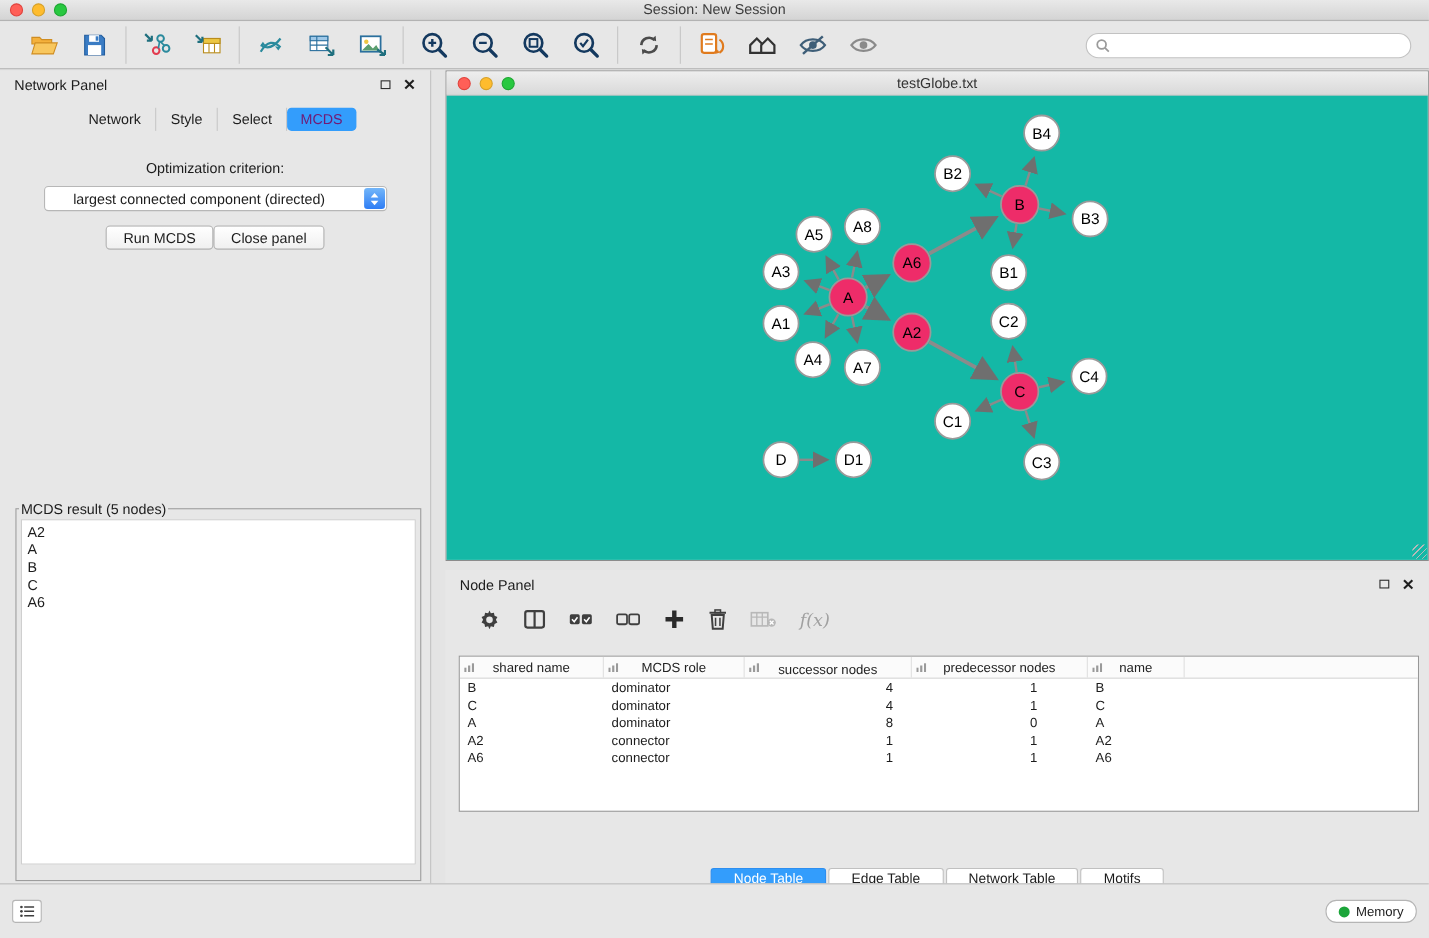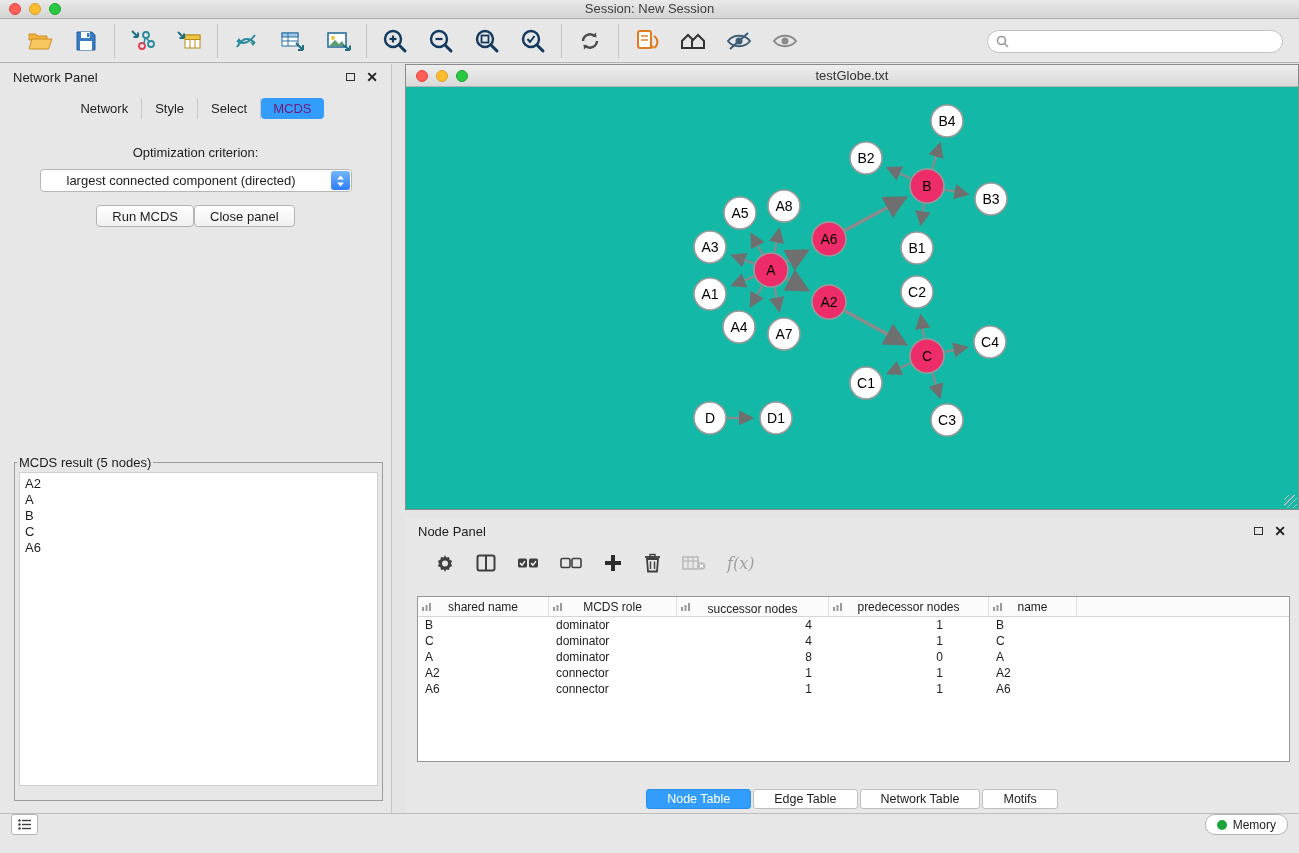--- a/index.html
+++ b/index.html
@@ -68,40 +68,40 @@
   .net-canvas svg { display:block; }
   .resize-handle { position:absolute; right:1px; bottom:1px; width:13px; height:13px;
     background:repeating-linear-gradient(135deg, transparent 0 3px, #b9b9b9 3px 4px); cursor:nwse-resize; }
 
   
   .table-panel { position:absolute; left:405px; top:518px; width:894px; height:300px; background:#e7e7e7; }
   .tp-header { height:26px; display:flex; align-items:center; padding:0 13px; }
   .tp-toolbar { display:flex; align-items:center; gap:21px; padding:6px 0 4px 30px; height:36px; }
   .tp-tool { display:flex; align-items:center; justify-content:center; cursor:pointer; }
   .fx-label { font-family:"DejaVu Serif", serif; font-style:italic; font-size:16px; color:#a0a0a0; }
-  .tp-table { position:absolute; left:12px; right:9px; top:78px; height:166px; background:#fff;
+  .tp-table { position:absolute; left:12px; right:9px; top:78px; height:142px; background:#fff;
     border:1px solid #979797; overflow:hidden; }
   .tp-thead { display:flex; height:20px; border-bottom:1px solid #d6d6d6; background:#fbfbfb; }
   .th { display:flex; align-items:center; justify-content:center; gap:4px; font-size:12px; color:#222;
     border-right:1px solid #e0e0e0; position:relative; cursor:pointer; }
   .th .sort-icon { position:absolute; left:4px; top:5px; }
   .tp-tbody { font-size:12px; }
   .tr { display:flex; height:16px; line-height:16px; cursor:default; }
   .td { overflow:hidden; white-space:nowrap; }
   .td.al { padding-left:7px; text-align:left; }
   .td.ar1 { padding-right:17px; text-align:right; }
   .td.ar2 { padding-right:46px; text-align:right; }
   .tp-tabs { position:absolute; bottom:9px; left:0; right:0; display:flex; justify-content:center; gap:2px; }
   .tp-tab { height:20px; padding:0 20px; display:flex; align-items:center; font-size:12.5px; background:#fff;
     border:1px solid #c0c0c0; border-radius:3px; cursor:pointer; color:#1c1c1c; }
   .tp-tab.selected { background:#339dfc; border-color:#2d8ef0; color:#fff; }
 
   
-  .statusbar { position:absolute; left:0; right:0; bottom:0; height:40px; background:#e7e7e7;
-    border-top:1px solid #bdbdbd; display:flex; align-items:flex-start; padding:0 11px;gap:20px; }
+  .statusbar { position:absolute; left:0; right:0; bottom:0; height:50px; background:#e7e7e7;
+    border-top:1px solid #bdbdbd; display:flex; align-items:center; padding:0 11px;gap:20px; }
   .list-btn { width:27px; height:21px; background:#fff; border:1px solid #b5b5b5; border-radius:3px;
     display:flex; align-items:center; justify-content:center; cursor:pointer; }
   .memory-btn { margin-left:auto; height:21px; background:#fff; border:1px solid #b5b5b5; border-radius:10px;
     display:flex; align-items:center; gap:6px; padding:0 11px; font-size:12px; cursor:pointer; }
   .mem-dot { width:10px; height:10px; border-radius:50%; background:#1ca53a; }
 </style>
 </head>
 <body>
 
 <div class="titlebar">

